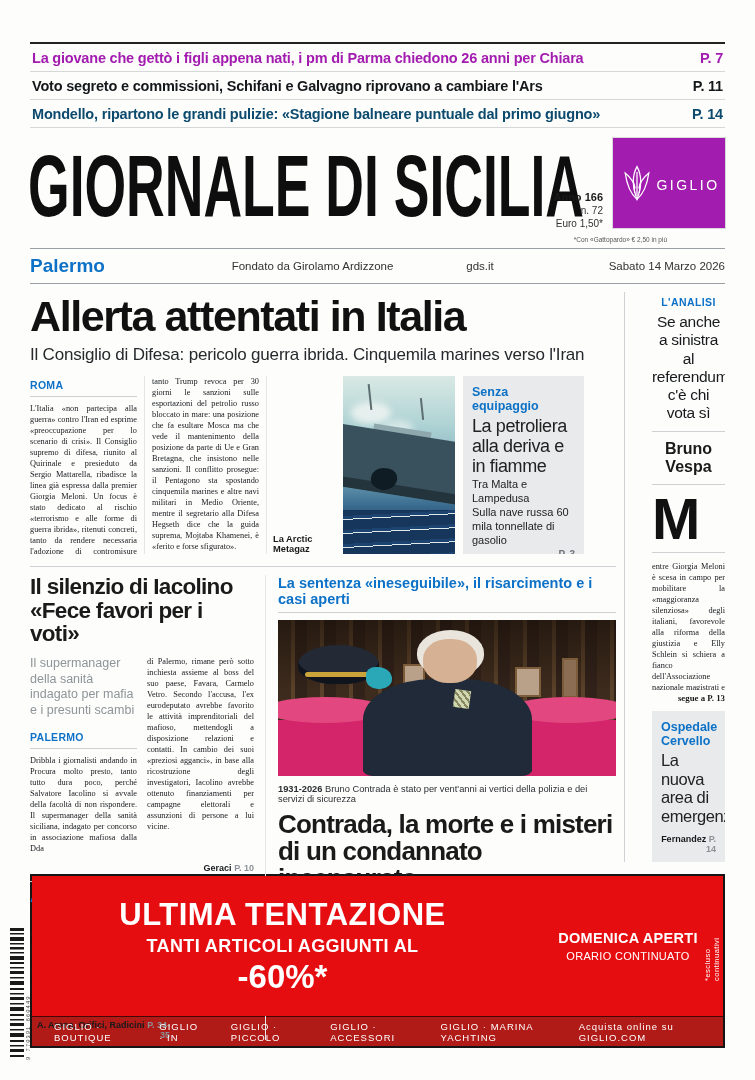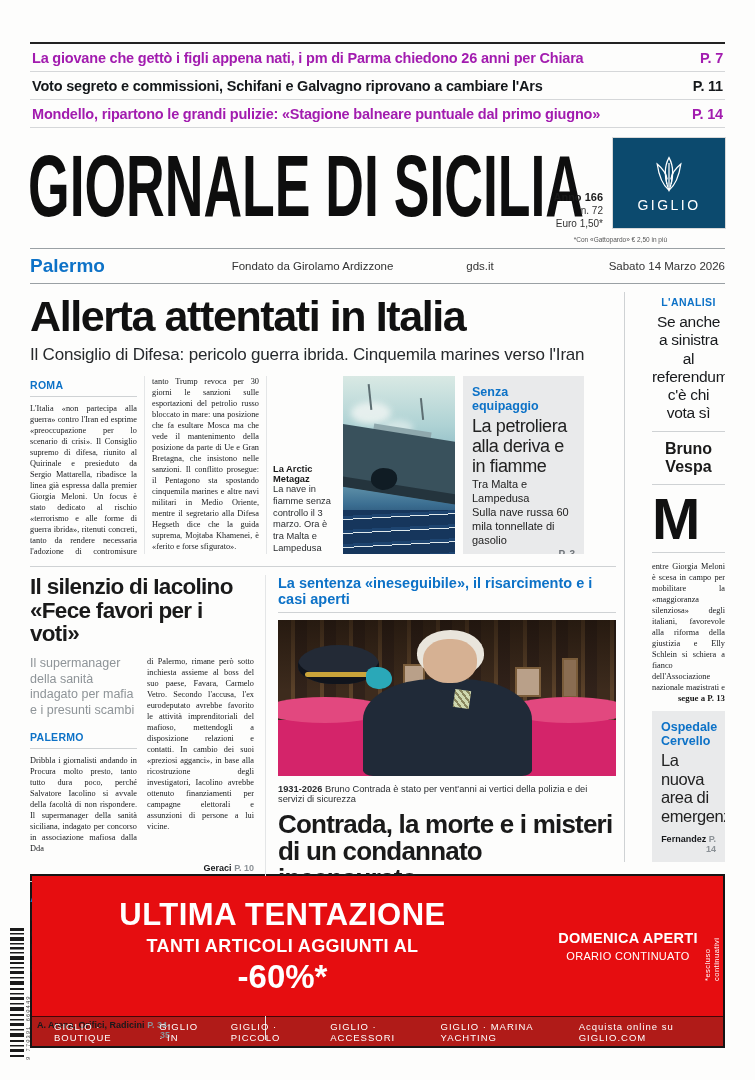--- a/index.html
+++ b/index.html
@@ -9,28 +9,28 @@
     background:#fdfdfc; font-family:"Liberation Sans",sans-serif; color:#1a1a1a;
     overflow:hidden; padding:42px 30px 0 30px;
   }
   .hr { border-top:1px solid #cfd2d4; }
 
   
   .teasers { border-top:2px solid #222; border-bottom:1px solid #d5d7d9; }
   .teaser { display:flex; justify-content:space-between; align-items:center;
     padding:6px 2px 5px 2px; border-top:1px solid #d5d7d9; font-weight:bold; font-size:14.5px; letter-spacing:-0.2px;}
   .teaser:first-child { border-top:none; }
-  .t-blue { color:#a21caf; } .t-black { color:#15181b; } .t-gray { color:#a21caf;gap:16px; }
+  .t-blue { color:#a21caf; } .t-black { color:#15181b; } .t-gray { color:#0c4a6e;gap:16px; }
   .teaser-page { font-weight:bold; }
 
   
   .masthead { position:relative; height:120px; }
   .mast-svg { position:absolute; left:-2px; top:10px; }
-  .logo-box { position:absolute; right:0; top:10px; width:112px; height:90px; background:#0c4a6e;
-    display:flex; flex-direction:column; align-items:center; justify-content:center; outline:1px solid #d9d9d9; }
+  .logo-box { position:absolute; right:0; top:10px; width:112px; height:90px; background:#a21caf;
+    display:flex; align-items:center; justify-content:center; outline:1px solid #d9d9d9; }
   .logo-box .giglio-word { color:#fff; font-size:14px; letter-spacing:2.5px; margin-top:3px; }
   .edition { position:absolute; right:122px; top:62px; text-align:right; line-height:1.3; }
   .edition .ed-anno { font-weight:bold; font-size:11px; }
   .edition .ed-n, .edition .ed-price { font-size:10px; color:#333; }
   .ed-note { position:absolute; right:58px; top:108px; font-size:6.5px; color:#555; white-space:nowrap; }
 
   
   .dateline { height:36px; border-top:1px solid #9aa0a4; border-bottom:1px solid #9aa0a4;
     display:flex; align-items:center; font-size:11.5px; color:#333; }
   .dl-city { width:190px; color:#0d72c7; font-weight:bold; font-size:19px; }
@@ -228,21 +228,20 @@
           <div class="lead-c1">
             <div class="kicker-sm">ROMA</div>
             <div class="serif">L'Italia «non partecipa alla guerra» contro l'Iran ed esprime «preoccupazione per lo scenario di crisi». Il Consiglio supremo di difesa, riunito al Quirinale e presieduto da Sergio Mattarella, ribadisce la linea già espressa dalla premier Giorgia Meloni. Un focus è stato dedicato al rischio «terrorismo e alle forme di guerra ibrida», ritenuti concreti, tanto da rendere necessaria l'adozione di contromisure adeguate. In-</div>
           </div>
           <div class="lead-c2">
             <div class="serif">tanto Trump revoca per 30 giorni le sanzioni sulle esportazioni del petrolio russo bloccato in mare: una posizione che fa esultare Mosca ma che vede il mantenimento della posizione da parte di Ue e Gran Bretagna, che insistono nelle sanzioni. Il conflitto prosegue: il Pentagono sta spostando cinquemila marines e altre navi militari in Medio Oriente, mentre il segretario alla Difesa Hegseth dice che la guida suprema, Mojtaba Khamenei, è «ferito e forse sfigurato».</div>
 
           </div>
           <div class="caption-col">
             <div class="cap-bold">La Arctic Metagaz</div>
-            <div class="cap-text">La nave in fiamme senza controllo il 3 marzo. Ora è tra Malta e Lampedusa</div>
           </div>
           <div class="ship-photo">
             <div class="sp-smoke sp-s1"></div>
             <div class="sp-smoke sp-s2"></div>
             <div class="sp-mast sp-m1"></div>
             <div class="sp-mast sp-m2"></div>
             <div class="sp-deck"></div>
             <div class="sp-hull"></div>
             <div class="sp-hole"></div>
             <div class="sp-sea"></div>

